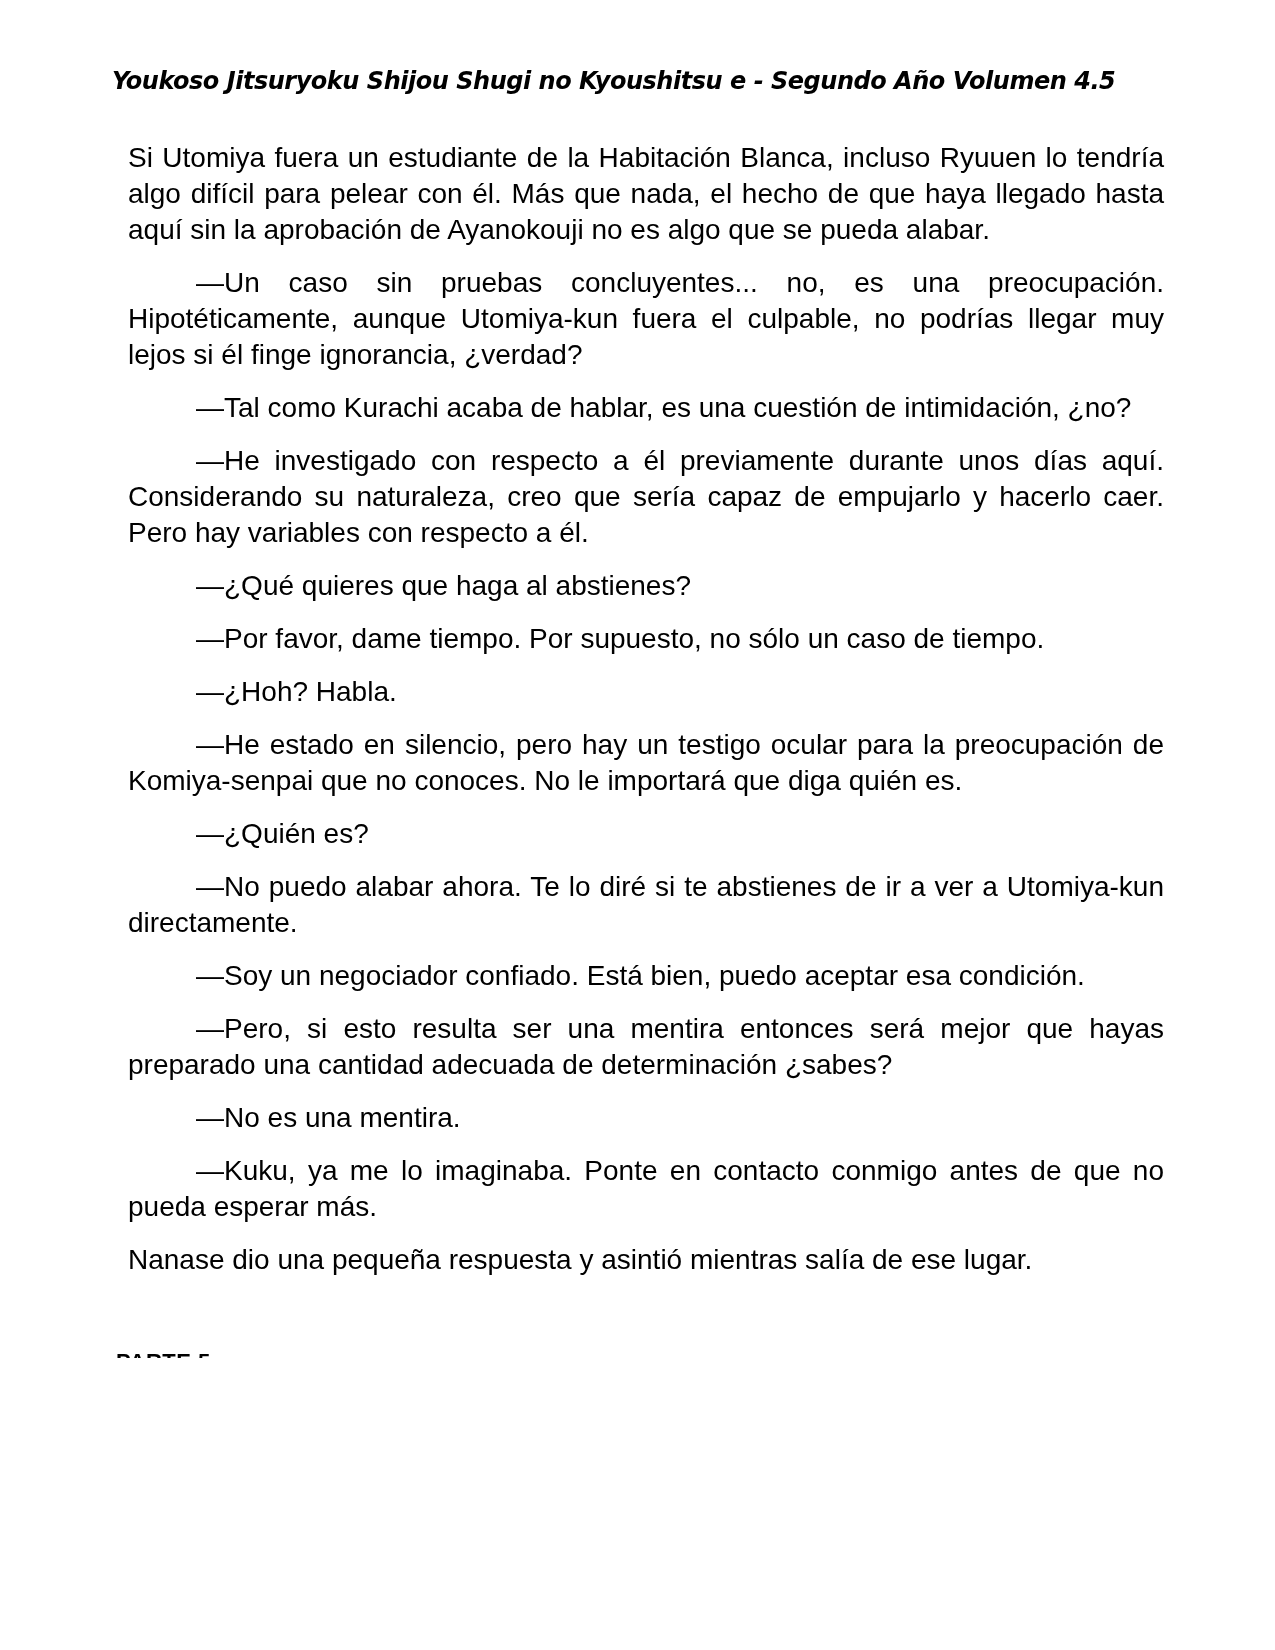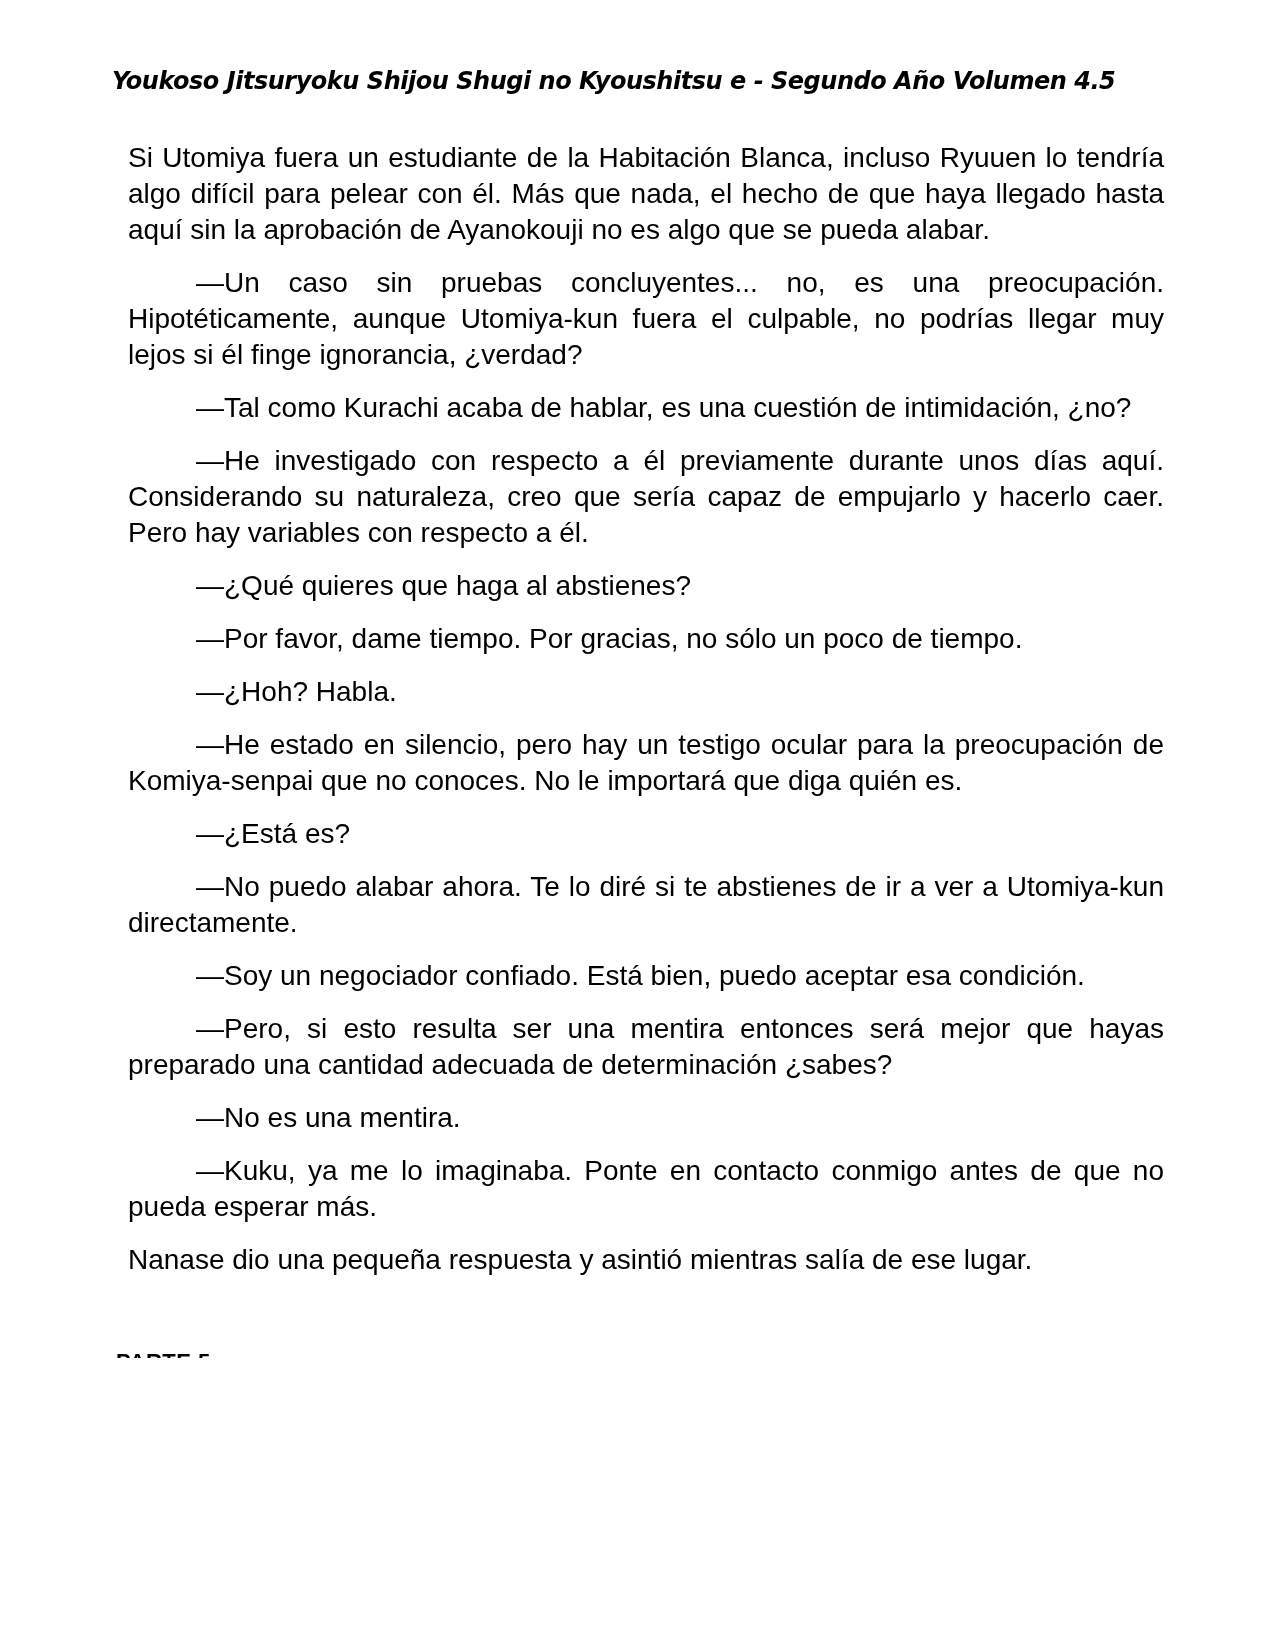--- a/index.html
+++ b/index.html
@@ -108,24 +108,24 @@
   <div class="page-header">
     <div class="header-title">Youkoso Jitsuryoku Shijou Shugi no Kyoushitsu e - Segundo Año Volumen 4.5</div>
   </div>
 
   <div class="content">
     <p class="para">Si Utomiya fuera un estudiante de la Habitación Blanca, incluso Ryuuen lo tendría algo difícil para pelear con él. Más que nada, el hecho de que haya llegado hasta aquí sin la aprobación de Ayanokouji no es algo que se pueda alabar.</p>
     <p class="para indent">—Un caso sin pruebas concluyentes... no, es una preocupación. Hipotéticamente, aunque Utomiya-kun fuera el culpable, no podrías llegar muy lejos si él finge ignorancia, ¿verdad?</p>
     <p class="para indent">—Tal como Kurachi acaba de hablar, es una cuestión de intimidación, ¿no?</p>
     <p class="para indent">—He investigado con respecto a él previamente durante unos días aquí. Considerando su naturaleza, creo que sería capaz de empujarlo y hacerlo caer. Pero hay variables con respecto a él.</p>
     <p class="para indent">—¿Qué quieres que haga al abstienes?</p>
-    <p class="para indent">—Por favor, dame tiempo. Por gracias, no sólo un poco de tiempo.</p>
+    <p class="para indent">—Por favor, dame tiempo. Por supuesto, no sólo un caso de tiempo.</p>
     <p class="para indent">—¿Hoh? Habla.</p>
     <p class="para indent">—He estado en silencio, pero hay un testigo ocular para la preocupación de Komiya-senpai que no conoces. No le importará que diga quién es.</p>
-    <p class="para indent">—¿Está es?</p>
+    <p class="para indent">—¿Quién es?</p>
     <p class="para indent">—No puedo alabar ahora. Te lo diré si te abstienes de ir a ver a Utomiya-kun directamente.</p>
     <p class="para indent">—Soy un negociador confiado. Está bien, puedo aceptar esa condición.</p>
     <p class="para indent">—Pero, si esto resulta ser una mentira entonces será mejor que hayas preparado una cantidad adecuada de determinación ¿sabes?</p>
     <p class="para indent">—No es una mentira.</p>
     <p class="para indent">—Kuku, ya me lo imaginaba. Ponte en contacto conmigo antes de que no pueda esperar más.</p>
     <p class="para">Nanase dio una pequeña respuesta y asintió mientras salía de ese lugar.</p>
 
     <h2 class="section-heading">PARTE 5</h2>
   </div>
 

